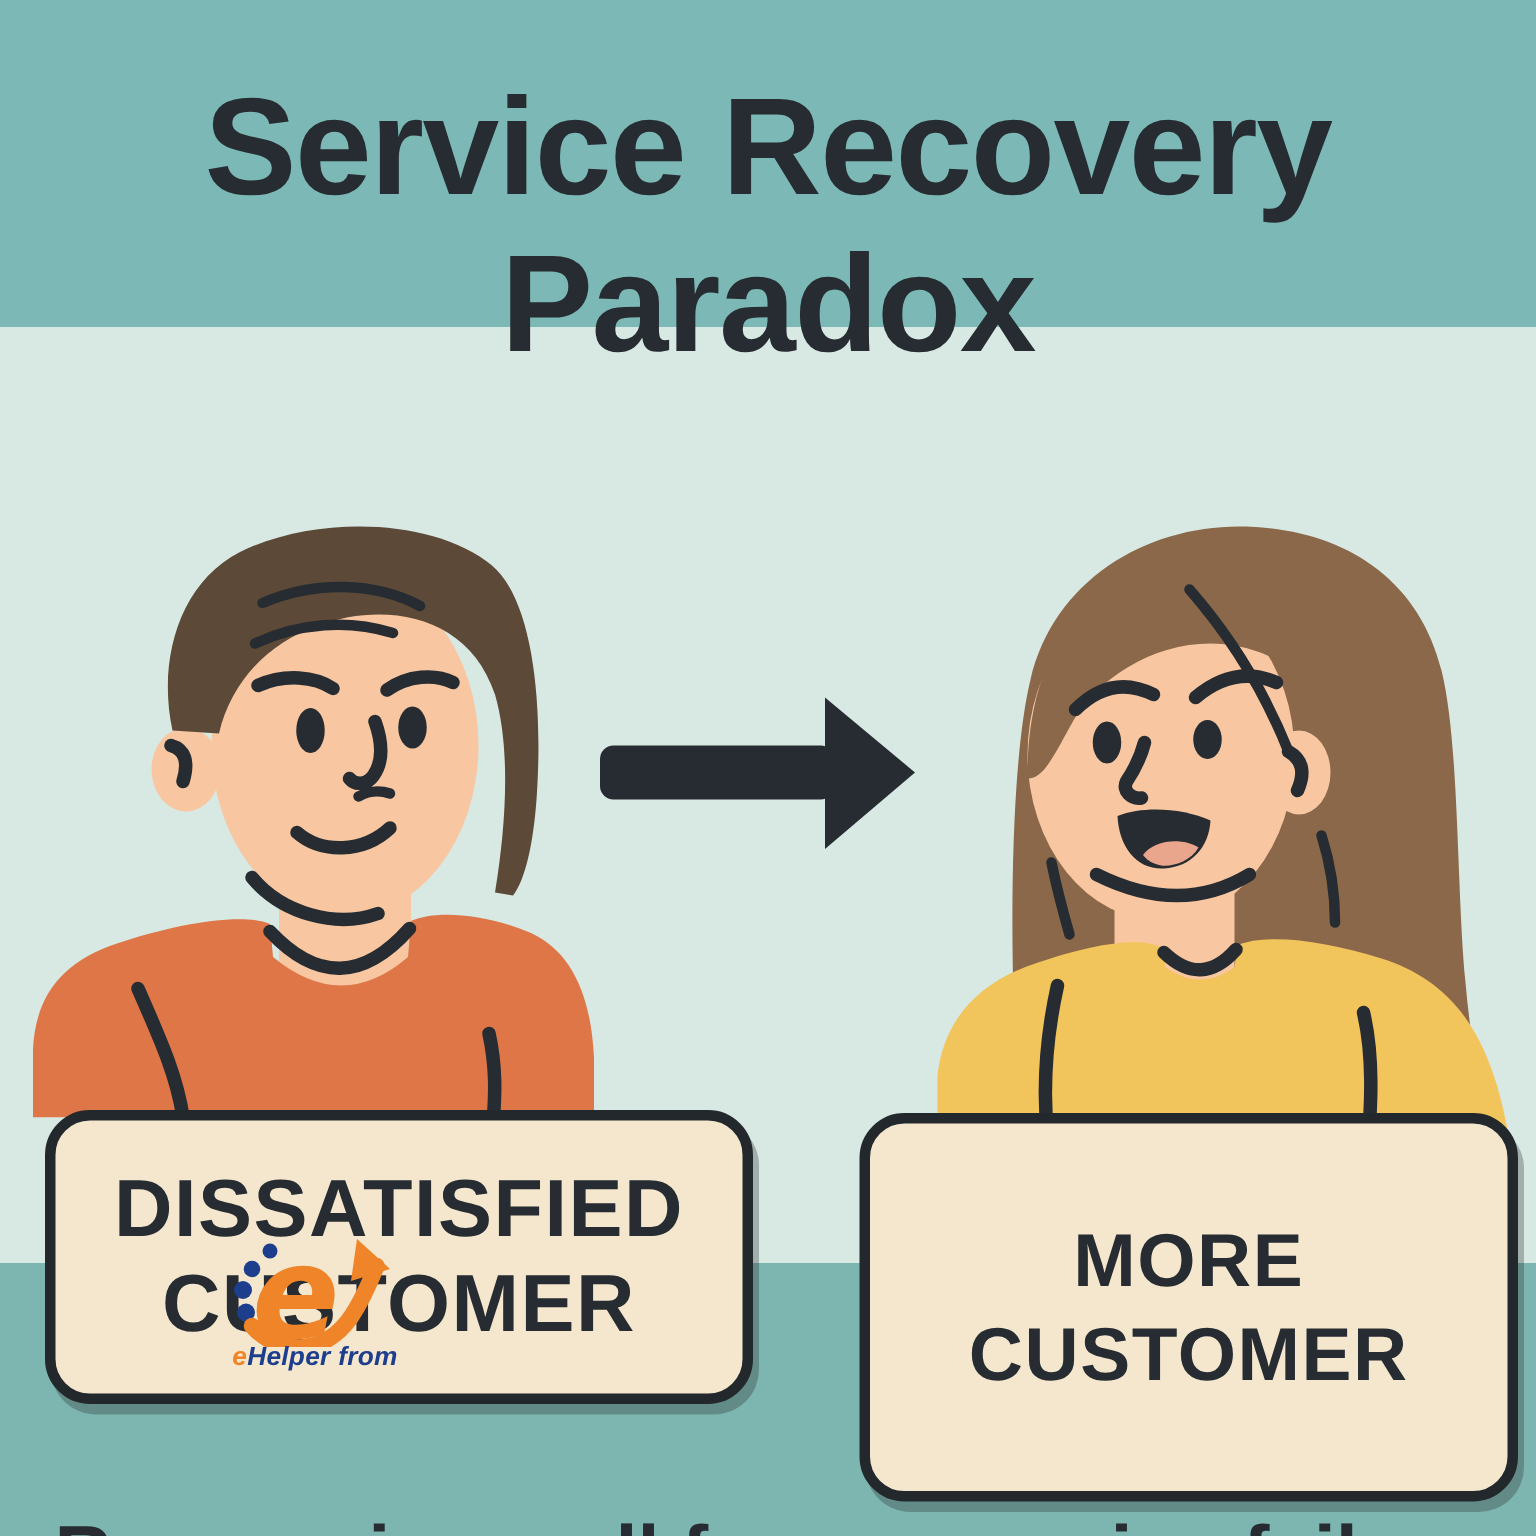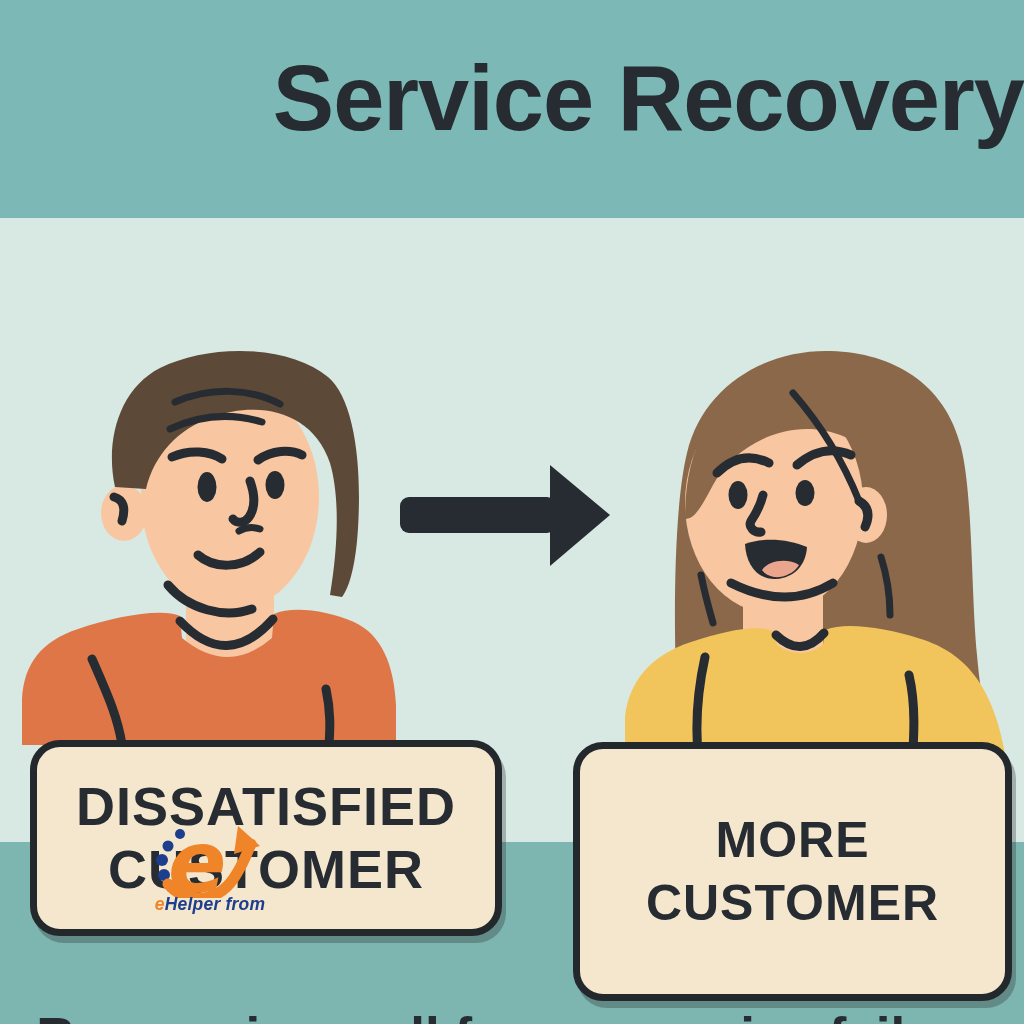--- a/index.html
+++ b/index.html
@@ -6,21 +6,21 @@
   .poster{
     position:relative;width:1024px;height:1024px;overflow:hidden;
     background:var(--panel-mint);
     font-family:"Liberation Sans","DejaVu Sans",sans-serif;
     color:var(--ink);
   }
   .band-top{position:absolute;left:0;top:0;width:100%;height:218px;background:var(--header-teal);z-index:0;}
   .band-bottom{position:absolute;left:0;top:842px;width:100%;height:182px;background:var(--footer-teal);z-index:0;}
   .title{
     position:absolute;top:-16px;left:0;right:0;z-index:1;
-    text-align:right;font-size:92px;line-height:1.14;font-weight:800;
+    text-align:center;font-size:92px;line-height:1.14;font-weight:800;
     letter-spacing:-1px;color:var(--ink);
   }
   .title span{display:block;}
   .panel-label{
     position:absolute;top:257px;z-index:2;font-size:62px;font-weight:800;
     letter-spacing:1px;color:var(--ink);line-height:1;
   }
   .label-before{left:108px;}
   .label-after{left:692px;}
   .figure{position:absolute;z-index:2;}
@@ -63,20 +63,21 @@
 </head>
 <body>
 
 <div class="poster">
 
   <div class="band-top"></div>
   <div class="band-bottom"></div>
 
   <h1 class="title">
     <span>Service Recovery</span>
+    <span>Paradox</span>
   </h1>
 
 
   <svg class="figure" style="left:18px;top:345px" width="382" height="400" viewBox="0 0 382 400" aria-hidden="true">
     <path class="skin" d="M168,236 L168,336 L256,336 L256,236 Z"></path>
     <path class="shirt-m" d="M4,400 L4,354 C6,318 24,296 60,284 C98,271 144,263 162,271 L164,293 Q210,331 254,293 L256,269 C274,261 308,265 336,277 C364,290 376,320 378,360 L378,400 Z"></path>
     <path class="ln" d="M162,276 Q209,326 255,274"></path>
     <path class="ln" d="M74,314 C88,346 100,372 104,400"></path>
     <path class="ln" d="M308,344 C313,367 312,385 311,400"></path>
     <ellipse class="skin" cx="106" cy="168" rx="23" ry="28"></ellipse>

